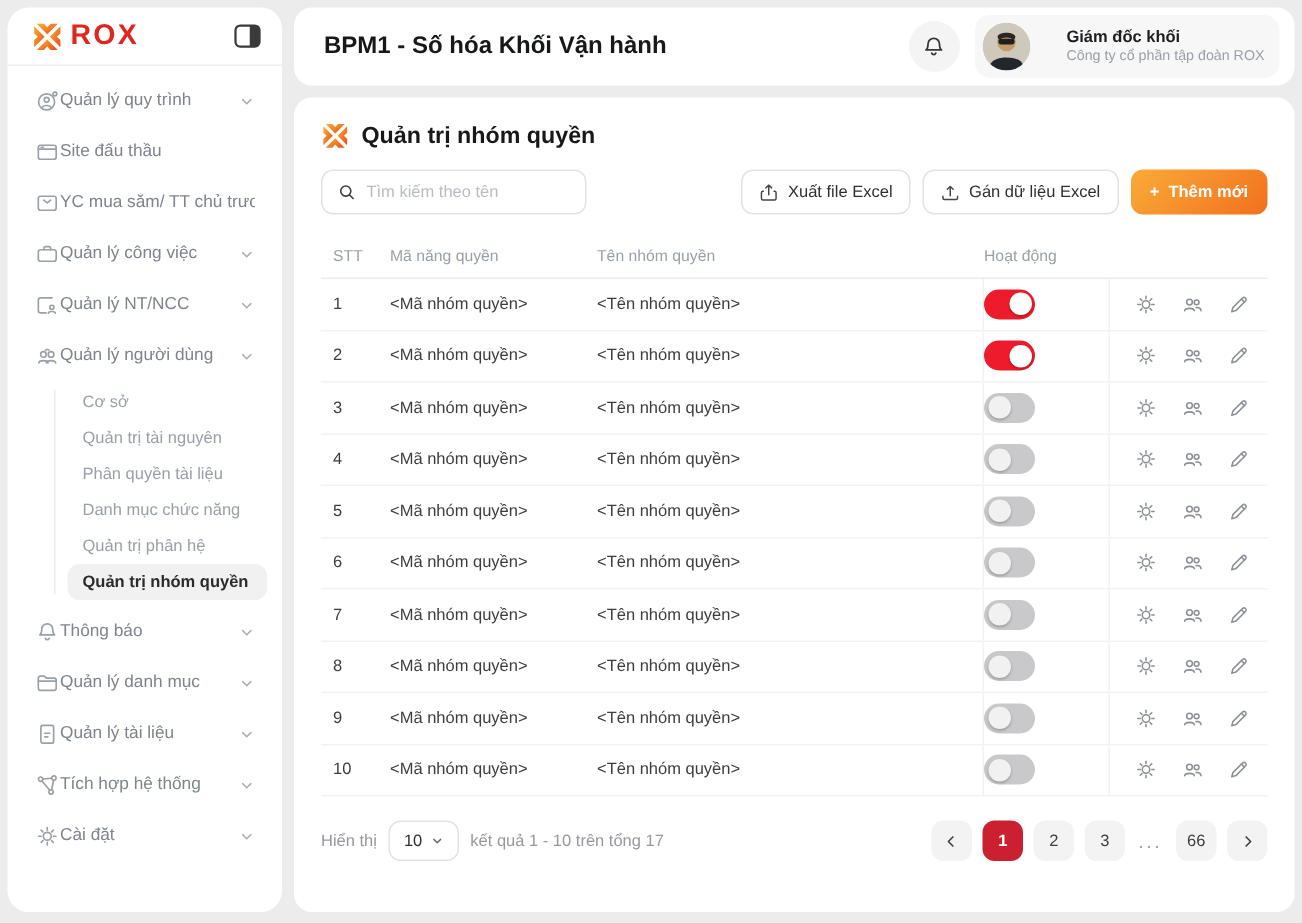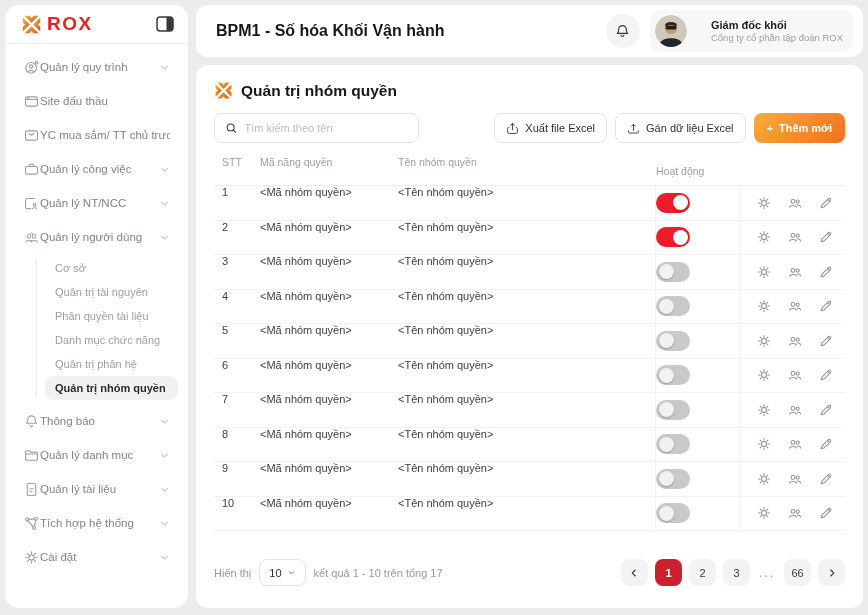--- a/index.html
+++ b/index.html
@@ -40,37 +40,37 @@
   .profile-name { font-size:11px; font-weight:bold; color:#1d1e20; }
   .profile-company { font-size:9.5px; color:#9aa0a8; margin-top:1px; }
 
   
   .main { position:absolute; left:196px; top:65px; width:667px; height:543px; background:#fff;
           border-radius:12px; padding:16px 18px 12px 18px; display:flex; flex-direction:column; }
   .page-title-row { display:flex; align-items:center; gap:8px; margin-bottom:13px; }
   .page-title { font-size:15.5px; font-weight:bold; color:#17181a; }
 
   .toolbar { display:flex; align-items:center; margin-bottom:13px; }
-  .search-box { display:flex; align-items:center; gap:7px; width:205px; height:30px;
+  .search-box { display:flex; align-items:center; gap:7px; width:177px; height:30px;
                 border:1px solid #e3e3e5; border-radius:8px; padding:0 10px; color:#3a3b3e; }
   .search-box input { border:none; outline:none; width:100%; font-size:11px;
                       font-family:"Liberation Sans", sans-serif; color:#333; background:transparent; }
   .search-box input::placeholder { color:#b9bcc1; }
   .toolbar-right { margin-left:auto; display:flex; align-items:center; gap:8px; }
   .btn-light { display:flex; align-items:center; gap:6px; height:30px; padding:0 11px;
                background:#fff; border:1px solid #e3e3e5; border-radius:8px; font-size:11px;
                color:#2e2f33; cursor:pointer; white-space:nowrap; }
   .btn-light svg { color:#44454a; }
   .btn-primary { display:flex; align-items:center; gap:6px; height:30px; padding:0 13px;
                  border:none; border-radius:8px; font-size:11px; color:#fff; cursor:pointer;
                  background:linear-gradient(135deg,#f9ab39 0%,#f2701d 100%); font-weight:bold; }
 
   
   .table { display:flex; flex-direction:column; }
-  .tr { display:flex; }
+  .tr { display:flex; align-items:center; }
   .thead { height:30px; border-bottom:1px solid #ececee; }
   .th { font-size:10.5px; color:#9aa0a8; }
   .trow { height:34.5px; border-bottom:1px solid #f2f2f3; }
   .td { font-size:11px; color:#3c3d40; }
   .col-stt { width:46px; padding-left:8px; flex:none; }
   .col-code { width:138px; flex:none; }
   .col-name { flex:1; }
   .col-active { width:84px; flex:none; display:flex; align-items:center; align-self:stretch; }
   .col-actions { width:106px; flex:none; display:flex; align-items:center; gap:15px;
                  justify-content:flex-start; padding-left:16px; align-self:stretch; }
@@ -80,21 +80,21 @@
   .toggle.on { background:#ee1b2c; }
   .toggle.off { background:#c9c9cc; }
   .knob { position:absolute; top:2.5px; width:15px; height:15px; border-radius:50%; background:#fff;
           box-shadow:0 1px 2px rgba(0,0,0,.25); }
   .toggle.on .knob { right:2.5px; }
   .toggle.off .knob { left:2.5px; background:#f1f1f2; }
   .act { color:#8d9097; cursor:pointer; display:grid; place-items:center; }
   .act svg { width:16px; height:16px; }
 
   
-  .table-footer { margin-top:28px; display:flex; align-items:center;gap:28px; }
+  .table-footer { margin-top:16px; display:flex; align-items:center;gap:28px; }
   .footer-left { display:flex; align-items:center; gap:8px; font-size:11px; color:#96989d; }
   .page-size { display:flex; align-items:center; gap:5px; height:27px; padding:0 9px;
                border:1px solid #e3e3e5; border-radius:8px; color:#2e2f33; font-size:11px; cursor:pointer; }
   .pager { margin-left:auto; display:flex; align-items:center; gap:7px; }
   .page-btn { min-width:27px; height:27px; padding:0 6px; border-radius:8px; background:#f3f3f4;
               display:grid; place-items:center; font-size:11px; color:#3c3d40; cursor:pointer; border:none; }
   .page-btn.active { background:#cb2030; color:#fff; font-weight:bold; }
   .page-ellipsis { color:#96989d; font-size:12px; letter-spacing:2px; padding:0 2px;
                    display:grid; place-items:center; }
 </style>

